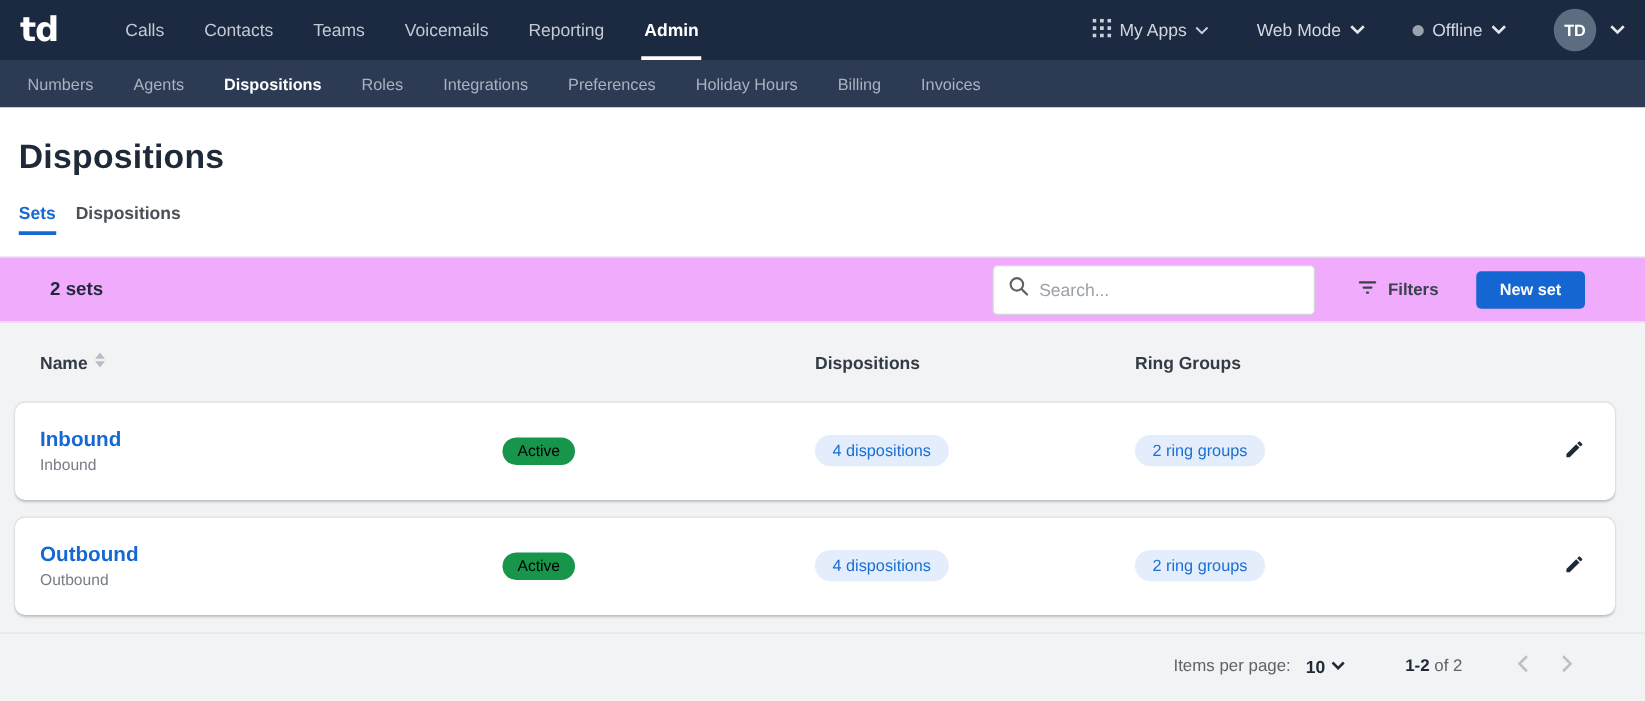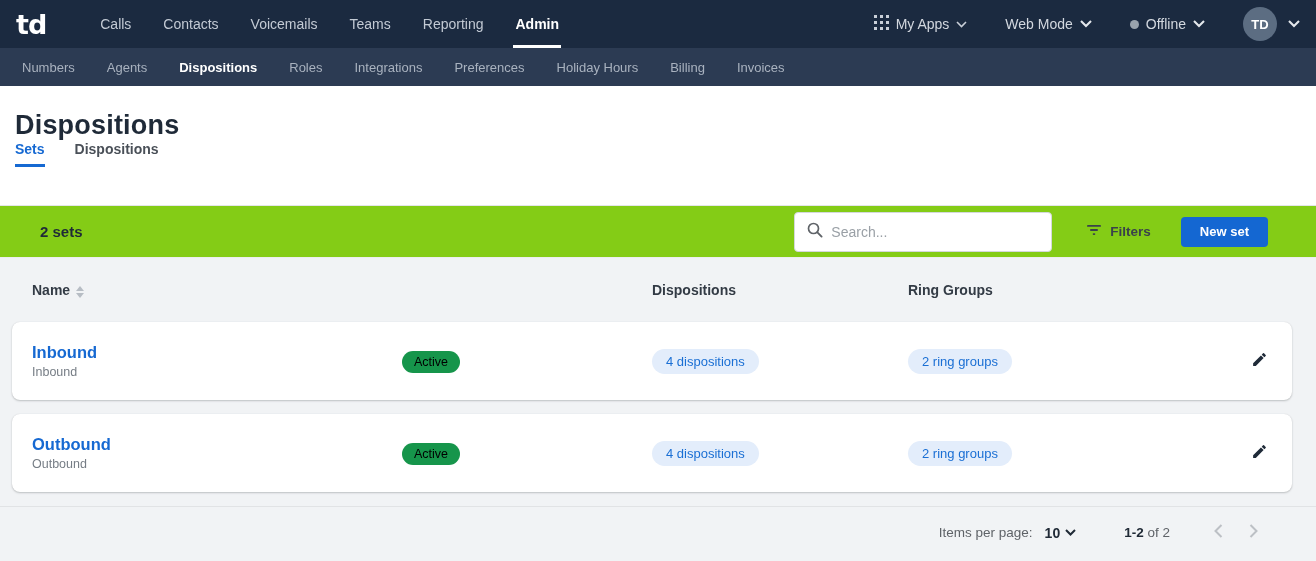--- a/index.html
+++ b/index.html
@@ -46,32 +46,32 @@
   .subnav {
     height:38px; background:#2c3b53; display:flex; align-items:center;
     padding:0 22px; gap:32px;
   }
   .subnav-item { font-size:13px; color:#a9b2bf; cursor:pointer; white-space:nowrap; }
   .subnav-item.active { color:#ffffff; font-weight:700; }
 
   
   .content-head { background:#ffffff; padding:24px 16px 0 15px; border-bottom:1px solid #e4e6e8; height:120px; }
   .page-title { font-size:27px; font-weight:700; color:#1f2a38; letter-spacing:0.2px; }
-  .tabs { display:flex; gap:30px; }
+  .tabs { display:flex; gap:16px; margin-top:21px; }
   .tab {
     font-size:14px; font-weight:700; color:#4a5058; padding-bottom:10px;
     position:relative; cursor:pointer;
   }
   .tab.active { color:#1669d2; }
   .tab.active::after { content:""; position:absolute; left:0; right:0; bottom:0; height:3px; background:#1669d2; }
 
   
   .main { background:#f1f3f5; height:355px; }
   .toolbar {
-    height:52px; background:#84cc16; display:flex; align-items:center;
+    height:52px; background:#f0abfc; display:flex; align-items:center;
     border-bottom:1px solid #eceeef;
   }
   .result-count { font-size:15px; font-weight:700; color:#1f2a38; margin-left:40px; }
   .toolbar-right { margin-left:auto; display:flex; align-items:center; margin-right:48px; }
   .searchbox {
     width:258px; height:40px; background:#ffffff; border:1px solid #d4d8dc; border-radius:4px;
     display:flex; align-items:center; padding:0 10px 0 12px; gap:8px;
   }
   .searchbox input {
     border:none; outline:none; font-size:14px; width:100%; background:transparent;
@@ -86,21 +86,21 @@
     margin-left:30px; background:#1467d2; color:#ffffff; border:none; border-radius:4px;
     height:30px; padding:0 19px; font-size:13px; font-weight:700; cursor:pointer;
     font-family:inherit;
   }
 
   
   .grid-cols {
     display:grid; grid-template-columns:370px 250px 256px 300px 1fr; align-items:center;
   }
   .table-head { height:64px; margin:0 24px 0 12px; padding:0 20px; }
-  .col-header { font-size:14px; font-weight:700; color:#333b45; display:flex; align-items:flex-end; gap:6px; }
+  .col-header { font-size:14px; font-weight:700; color:#333b45; display:flex; align-items:flex-start; gap:6px; }
   .sort-icon { display:inline-flex; flex-direction:column; gap:2px; }
   .sort-icon span { width:0; height:0; border-left:4px solid transparent; border-right:4px solid transparent; }
   .sort-up { border-bottom:5px solid #b7bdc4; }
   .sort-down { border-top:5px solid #b7bdc4; }
 
   .row-card {
     height:78px; margin:0 24px 14px 12px; padding:0 20px; background:#ffffff;
     border-radius:8px; box-shadow:0 1px 2px rgba(60,64,67,0.28), 0 0 1px rgba(60,64,67,0.15);
   }
   .name-cell { display:flex; flex-direction:column; gap:3px; }
@@ -132,22 +132,22 @@
 </style>
 </head>
 <body>
 
 <header class="topbar">
   <div class="brand">td</div>
 
   <nav class="topnav">
     <div class="topnav-item">Calls</div>
     <div class="topnav-item">Contacts</div>
+    <div class="topnav-item">Teams</div>
     <div class="topnav-item">Voicemails</div>
-    <div class="topnav-item">Teams</div>
     <div class="topnav-item">Reporting</div>
     <div class="topnav-item active">Admin</div>
   </nav>
 
   <div class="topbar-right">
     <div class="tb-group">
       <span>
         <svg width="15" height="15" viewBox="0 0 15 15">
             <g fill="#c9cfd8">
           <rect x="0" y="0" width="3" height="3"></rect>

